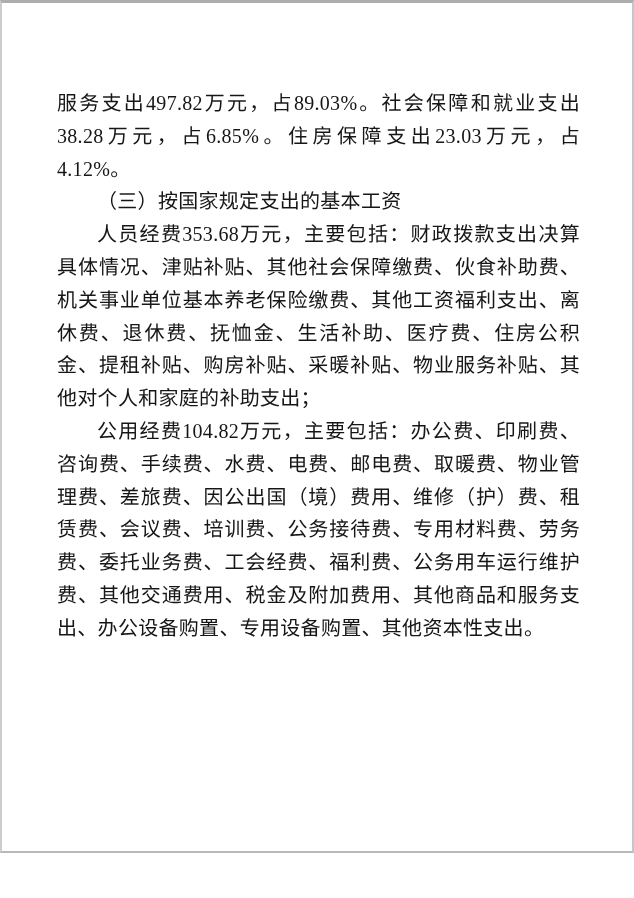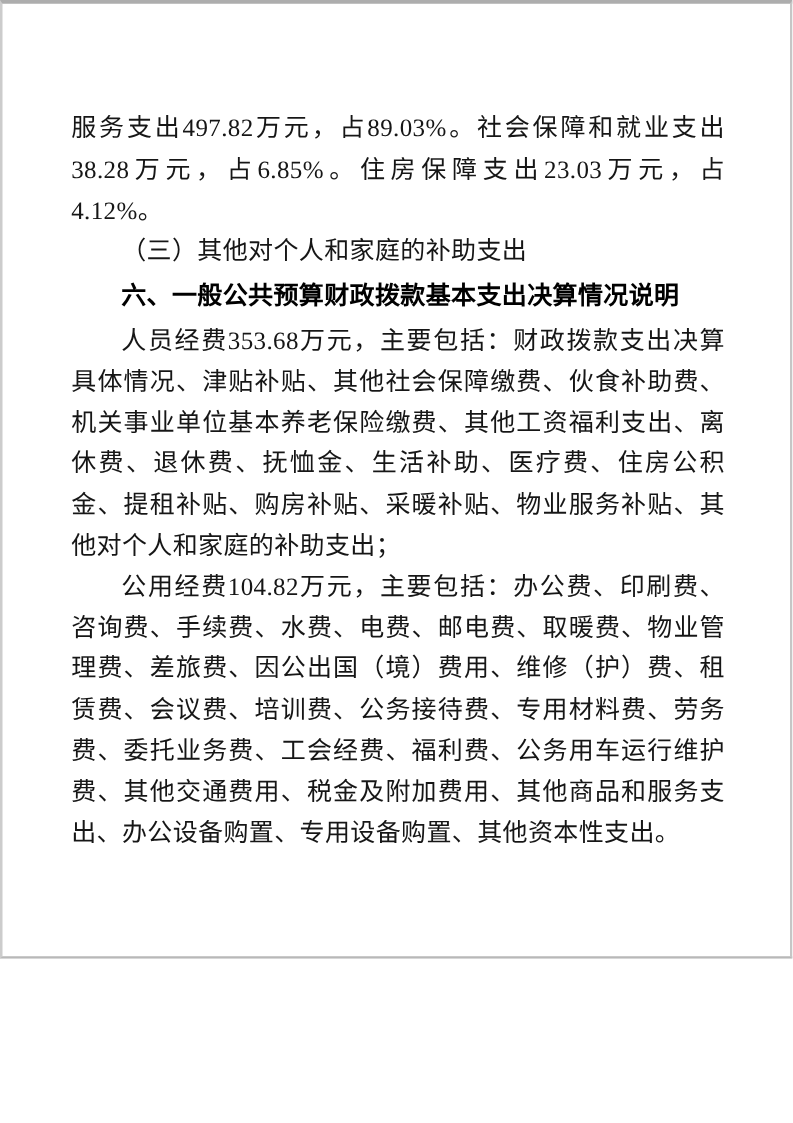--- a/index.html
+++ b/index.html
@@ -3,21 +3,21 @@
 <meta charset="utf-8">
 <style>
   html, body {
     margin: 0;
     padding: 0;
     background: #ffffff;
   }
   .page {
     position: relative;
     width: 634px;
-    height: 767px;
+    height: 853px;
     box-sizing: border-box;
     background: #ffffff;
     border-top: 3px solid #adadad;
     border-left: 2px solid #cccccc;
     border-right: 2px solid #c6c6c6;
     border-bottom: 2px solid #b8b8b8;
     overflow: hidden;
     font-family: "Liberation Serif", "DejaVu Serif", serif;
   }
   .content {
@@ -43,18 +43,17 @@
     margin-bottom: 3px;
   }
 </style>
 </head>
 <body>
 
 <div class="page">
   <div class="content">
 
   <p class="body no-indent">服务支出497.82万元，占89.03%。社会保障和就业支出38.28万元，占6.85%。住房保障支出23.03万元，占4.12%。</p>
-      <p class="body">（三）其他对个人和家庭的补助支出</p>
-      <p class="heading">六、一般公共预算财政拨款基本支出决算情况说明</p>
+      <p class="body">（三）按国家规定支出的基本工资</p>
       <p class="body">人员经费353.68万元，主要包括：财政拨款支出决算具体情况、津贴补贴、其他社会保障缴费、伙食补助费、机关事业单位基本养老保险缴费、其他工资福利支出、离休费、退休费、抚恤金、生活补助、医疗费、住房公积金、提租补贴、购房补贴、采暖补贴、物业服务补贴、其他对个人和家庭的补助支出；</p>
       <p class="body">公用经费104.82万元，主要包括：办公费、印刷费、咨询费、手续费、水费、电费、邮电费、取暖费、物业管理费、差旅费、因公出国（境）费用、维修（护）费、租赁费、会议费、培训费、公务接待费、专用材料费、劳务费、委托业务费、工会经费、福利费、公务用车运行维护费、其他交通费用、税金及附加费用、其他商品和服务支出、办公设备购置、专用设备购置、其他资本性支出。</p>
     </div>
 </div>
 
 </body></html>

